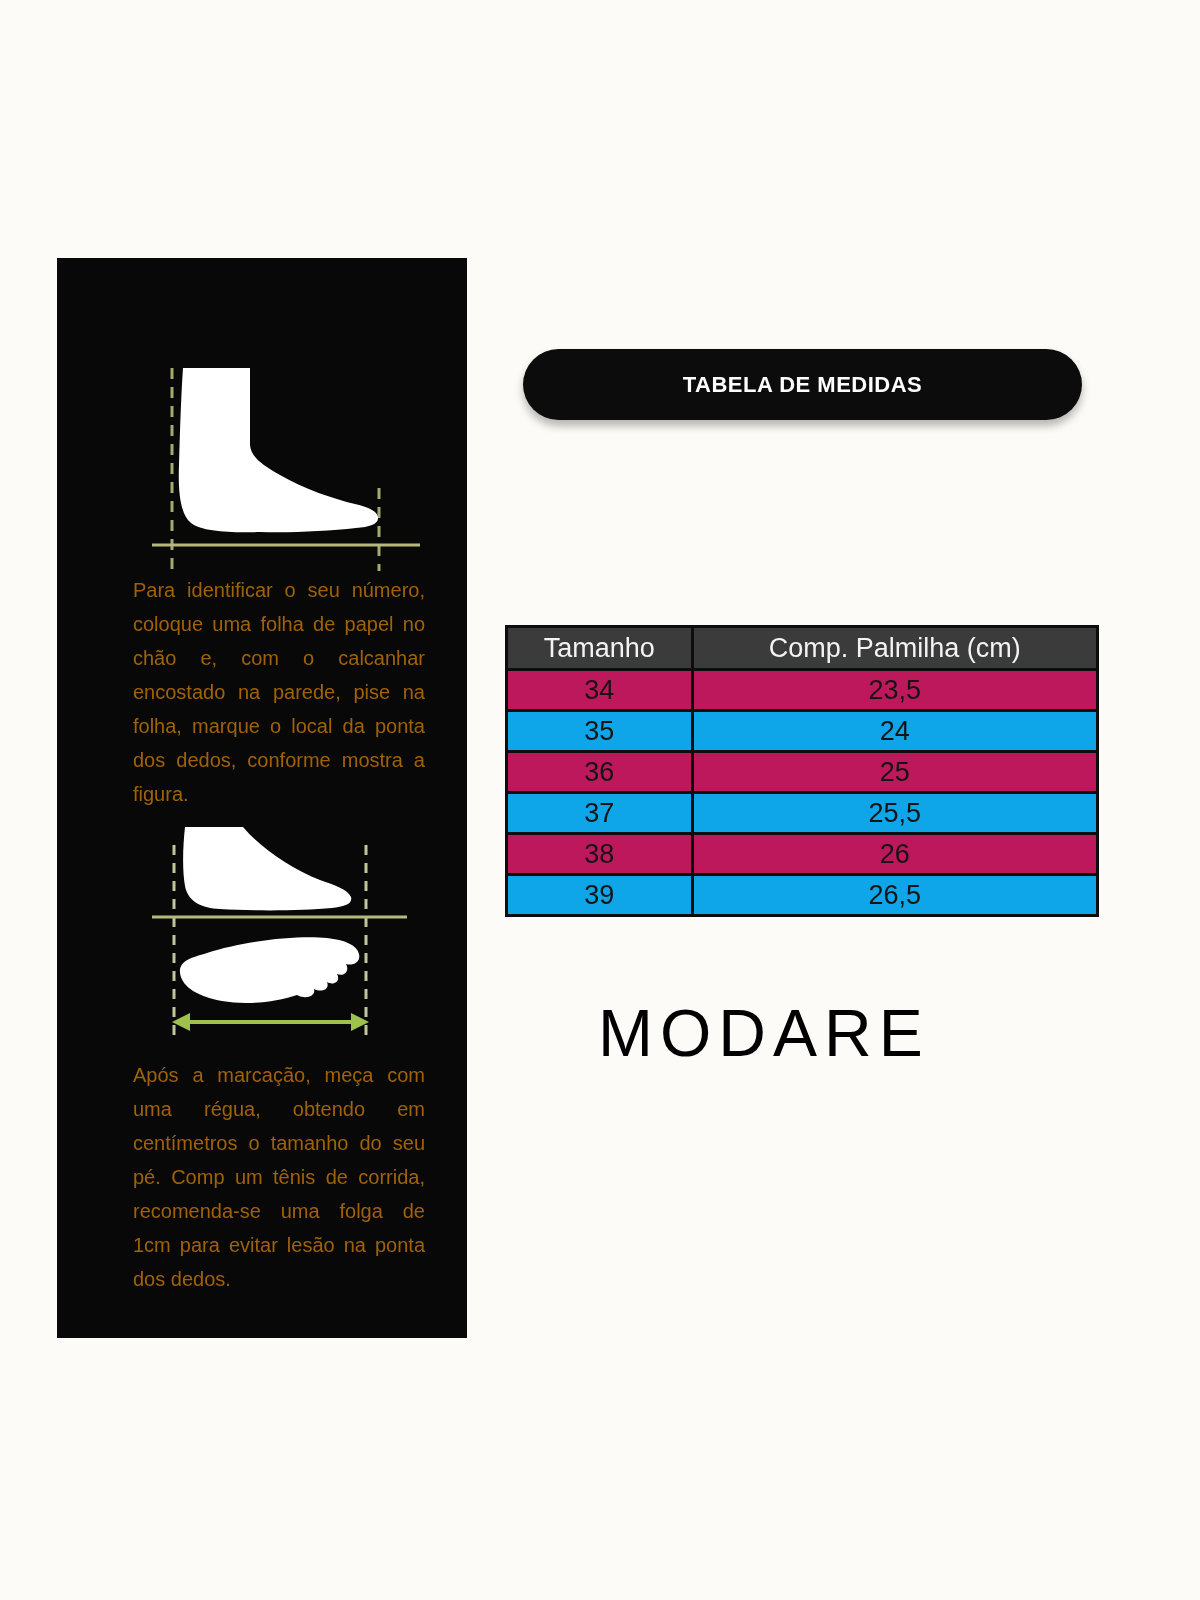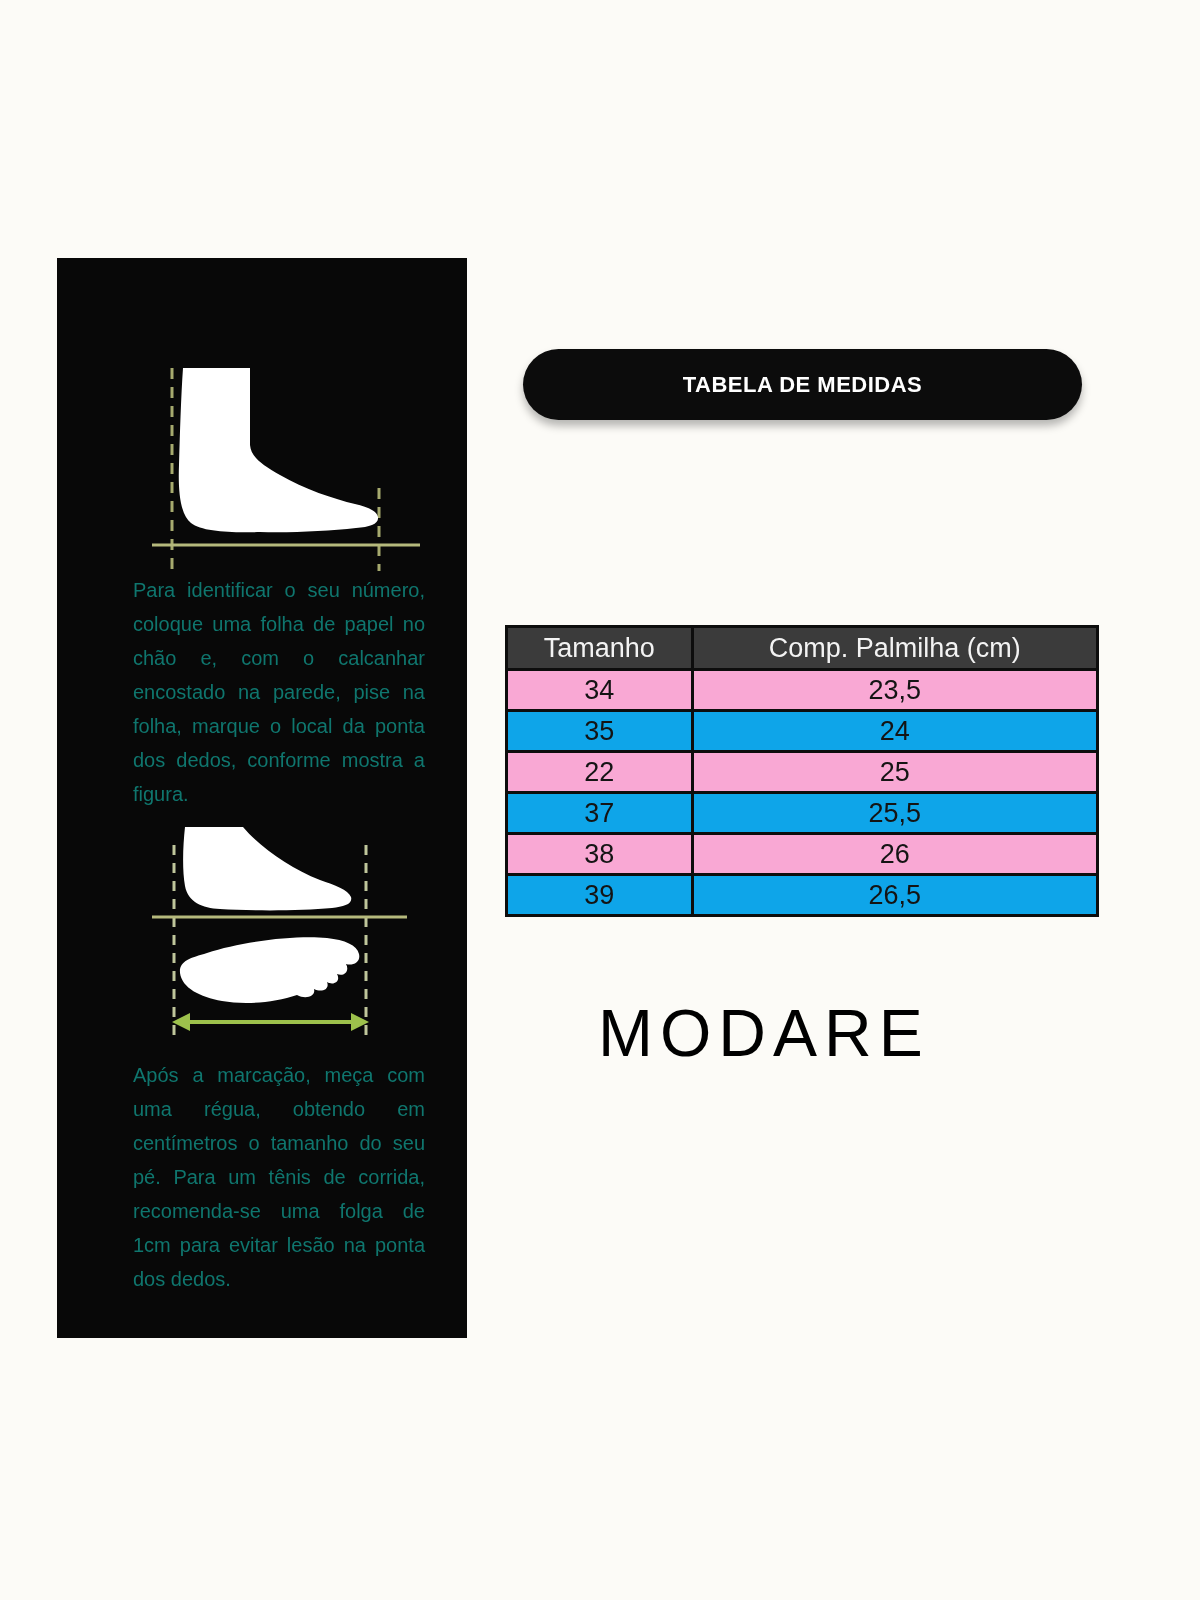--- a/index.html
+++ b/index.html
@@ -17,21 +17,21 @@
     left: 57px; top: 258px;
     width: 410px; height: 1080px;
     background: #080808;
   }
   .illus { position: absolute; }
   .illus svg { display: block; }
   .panel-text {
     position: absolute;
     left: 76px;
     width: 292px;
-    color: #0f766e;
+    color: #a16207;
     font-size: 20px;
     line-height: 34px;
     text-align: justify;
   }
   .panel-text.p1 { top: 315px; }
   .panel-text.p2 { top: 800px; }
 
   
   .title-pill {
     position: absolute;
@@ -60,21 +60,21 @@
     border: 3px solid #0d0d0d;
     text-align: center;
     padding: 0;
   }
   .size-table th {
     background: #3b3b3b;
     color: #f3f3f3;
     font-weight: 400;
     height: 43px;
   }
-  .size-table td { height: 41px; background: #f9a8d4; }
+  .size-table td { height: 41px; background: #be185d; }
   .size-table tr.alt td { background: #0ea5e9; }
   .size-table .col-size  { width: 31.4%; }
   .size-table .col-insole{ width: 68.6%; }
 
   
   .brand {
     position: absolute;
     left: 598px; top: 1000px;
     width: 442px;
     color: #000000;
@@ -149,21 +149,21 @@
                C27,148 38,145 55,140 Z" fill="#ffffff"></path>
 
       <g>
         <line x1="34" y1="209" x2="203" y2="209" stroke="#9dc14c" stroke-width="4"></line>
         <polygon points="20,209 38,200 38,218" fill="#9dc14c"></polygon>
         <polygon points="217,209 199,200 199,218" fill="#9dc14c"></polygon>
       </g>
     </svg>
   </div>
 
-  <p class="panel-text p2">Após a marcação, meça com uma régua, obtendo em centímetros o tamanho do seu pé. Para um tênis de corrida, recomenda-se uma folga de 1cm para evitar lesão na ponta dos dedos.</p>
+  <p class="panel-text p2">Após a marcação, meça com uma régua, obtendo em centímetros o tamanho do seu pé. Comp um tênis de corrida, recomenda-se uma folga de 1cm para evitar lesão na ponta dos dedos.</p>
 </div>
 
 <div class="title-pill">
   <span>TABELA DE MEDIDAS</span>
 </div>
 
 <table class="size-table">
   <thead>
     <tr>
       <th class="col-size">Tamanho</th>
@@ -173,21 +173,21 @@
   <tbody>
       <tr>
         <td>34</td>
         <td>23,5</td>
       </tr>
       <tr class="alt">
         <td>35</td>
         <td>24</td>
       </tr>
       <tr>
-        <td>22</td>
+        <td>36</td>
         <td>25</td>
       </tr>
       <tr class="alt">
         <td>37</td>
         <td>25,5</td>
       </tr>
       <tr>
         <td>38</td>
         <td>26</td>
       </tr>

